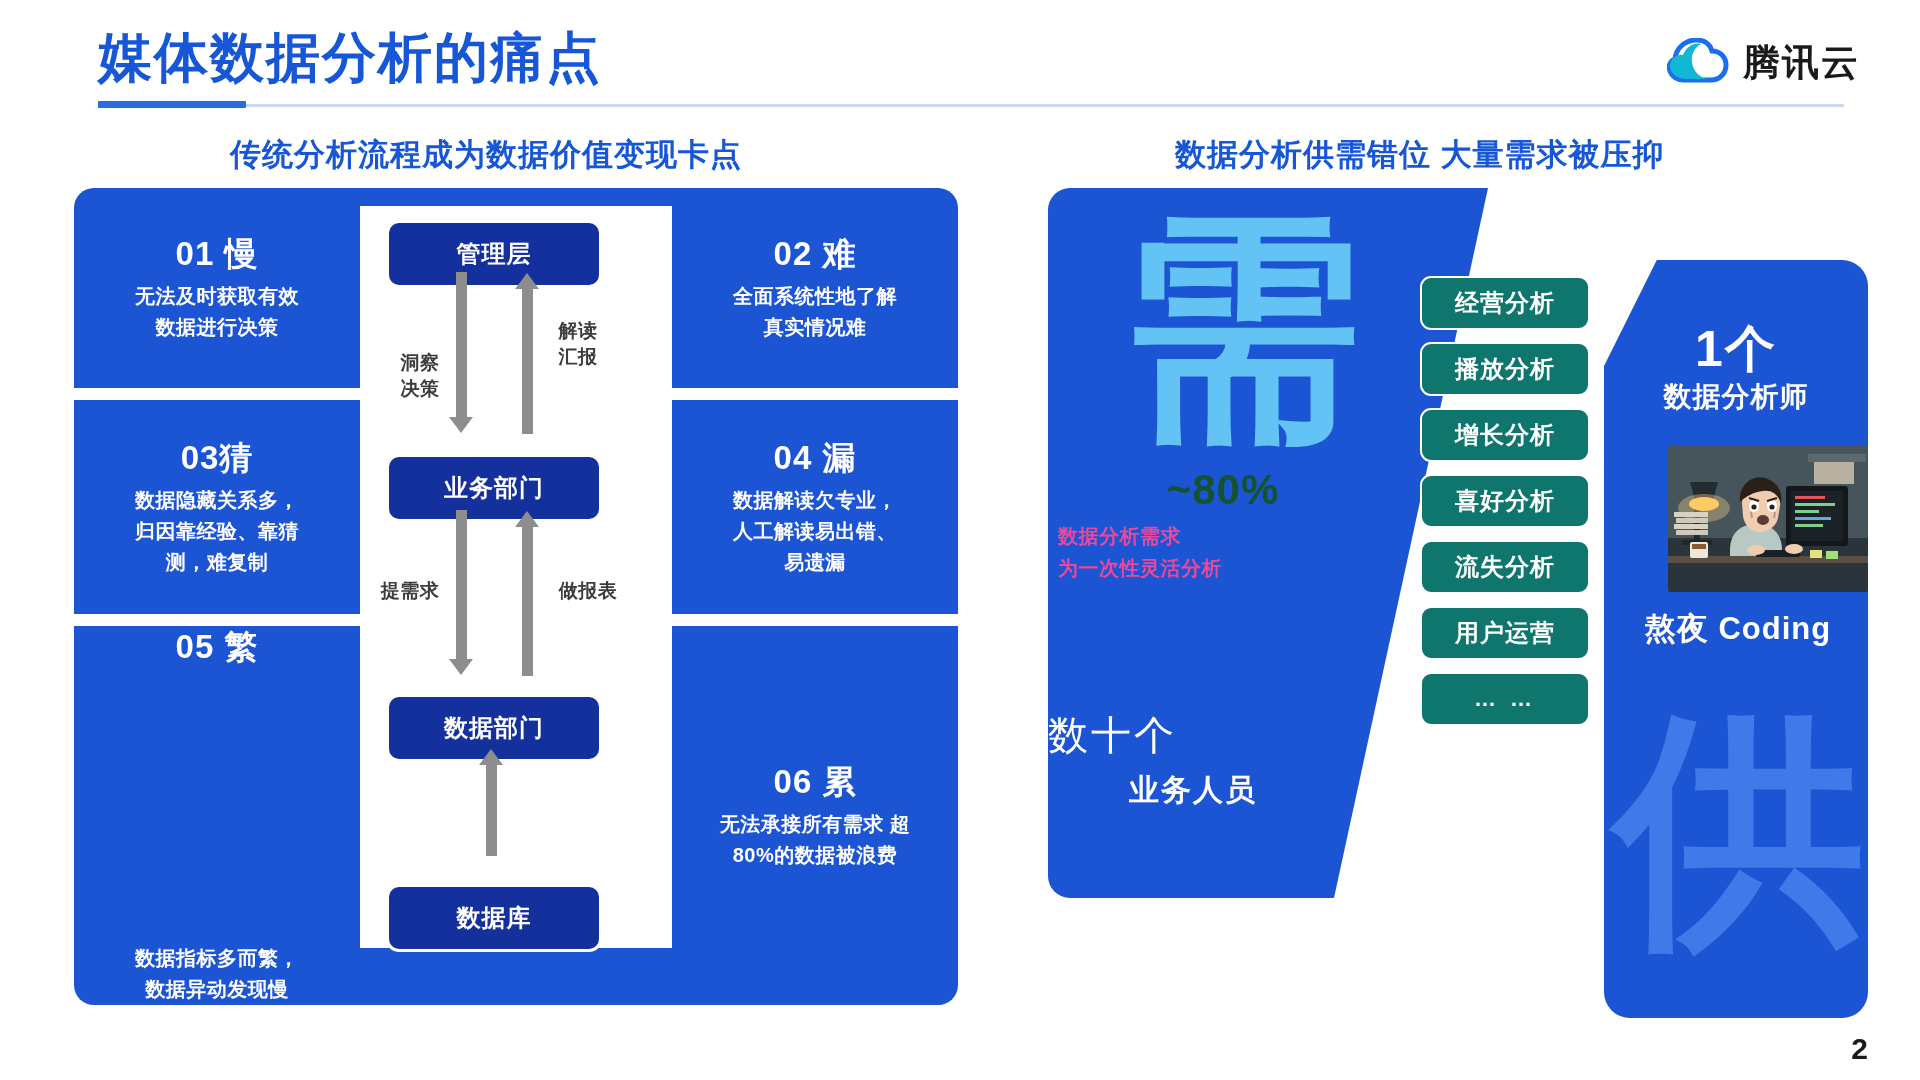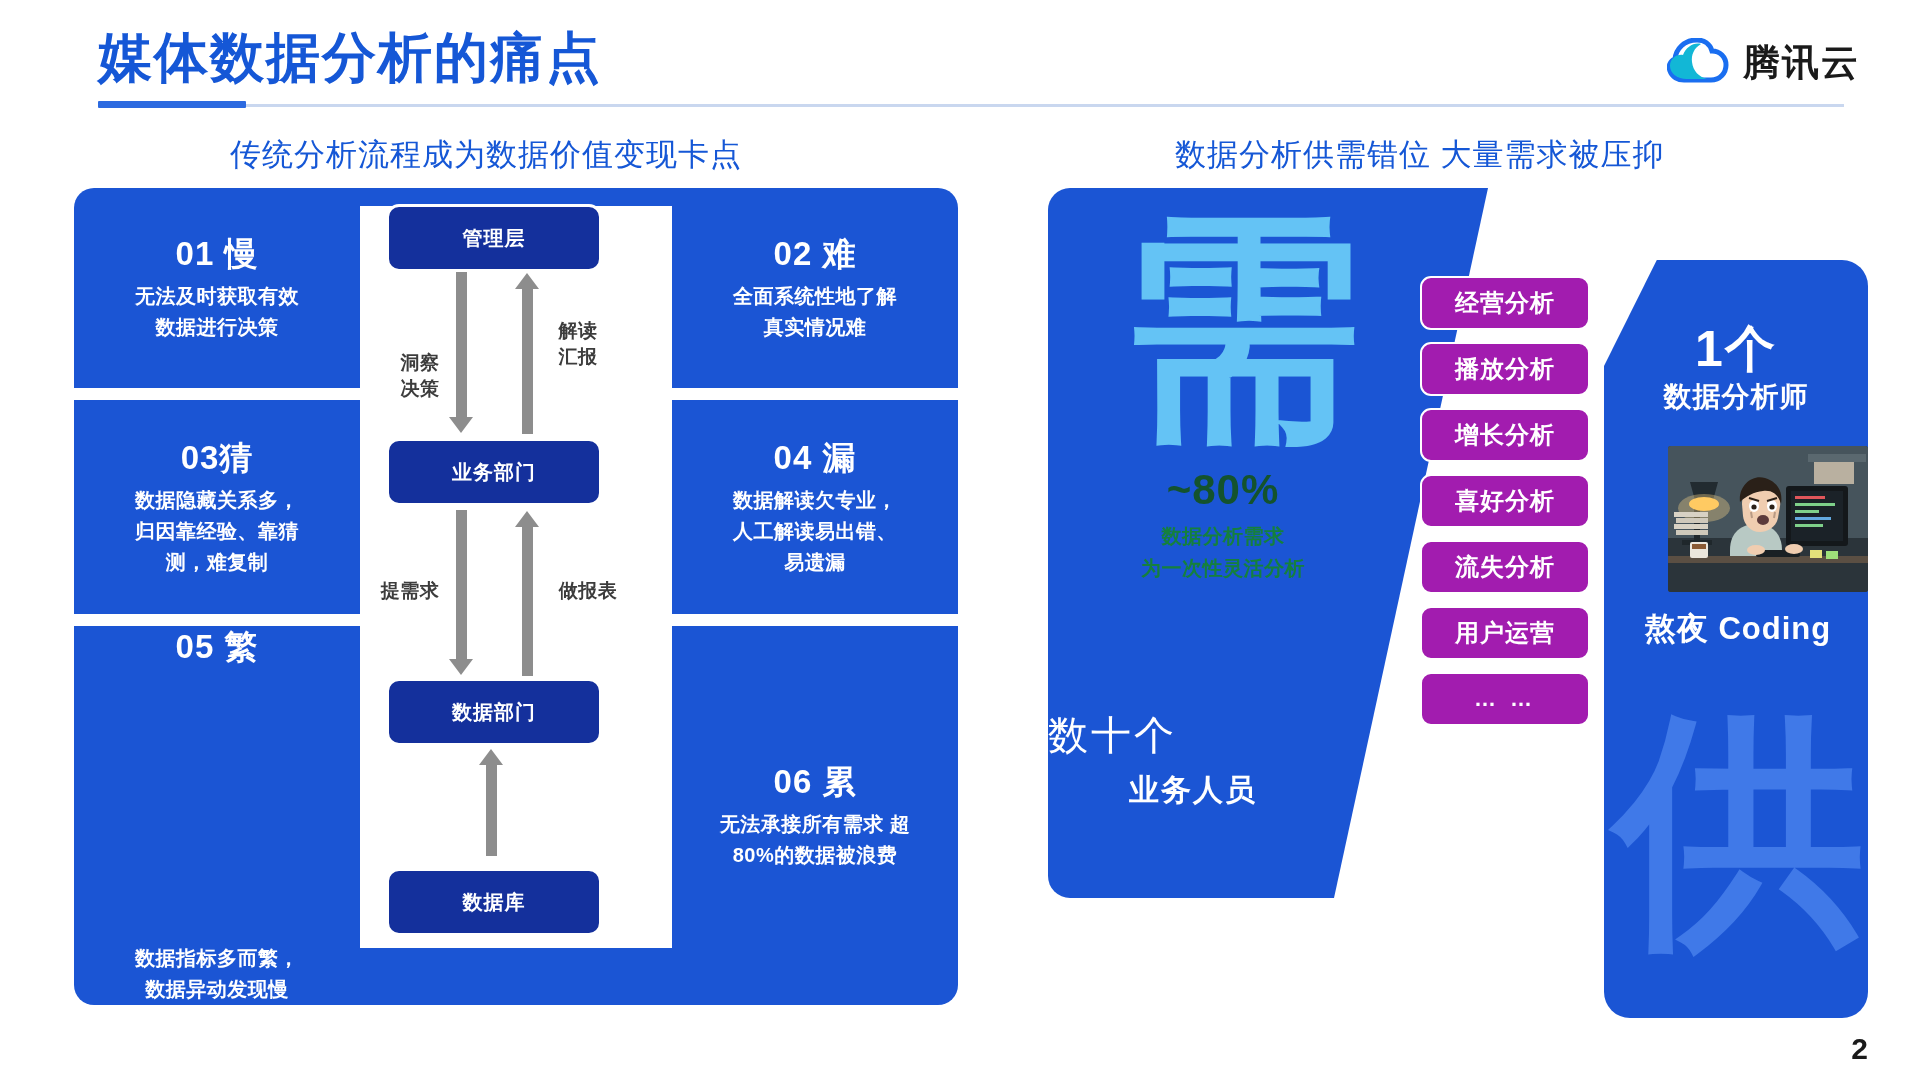--- a/index.html
+++ b/index.html
@@ -24,21 +24,21 @@
   }
   .title-underline-accent{
     position:absolute;left:98px;top:101px;width:148px;height:7px;
     background:#2c6ae0;border-radius:1px;
   }
   .logo-wrap{position:absolute;right:60px;top:38px;display:flex;align-items:center;gap:14px;}
   .logo-text{font-size:37px;font-weight:bold;color:#1a1a1a;letter-spacing:2px;}
 
   
   .sec-head{
-    position:absolute;font-size:31px;font-weight:normal;color:#1557d6;
+    position:absolute;font-size:31px;font-weight:bold;color:#1557d6;
     letter-spacing:1px;white-space:nowrap;
   }
   #left-head{left:230px;top:134px;}
   #right-head{left:1175px;top:134px;}
 
   
   .left-panel{position:absolute;left:74px;top:188px;width:723px;height:817px;}
   .lp-cell{
     position:absolute;background:#1b55d4;color:#fff;text-align:center;
     display:flex;flex-direction:column;align-items:center;justify-content:center;
@@ -54,22 +54,22 @@
   .c6{left:598px;top:438px;width:286px;height:379px;border-radius:0 0 20px 0;}
   
   .lp-strip-top{position:absolute;left:286px;top:0;width:312px;height:18px;background:#1b55d4;}
   .lp-strip-bot{position:absolute;left:286px;top:760px;width:312px;height:57px;background:#1b55d4;border-radius:0 0 0 0;}
 
   
   .flow{position:absolute;left:286px;top:0;width:312px;height:817px;}
   .flow-box{
     position:absolute;left:26px;width:210px;height:62px;
     background:#14309c;border:3px solid #ffffff;border-radius:13px;
-    color:#fff;font-size:20px;font-weight:bold;letter-spacing:1px;
-    display:flex;align-items:center;justify-content:center;
+    color:#fff;font-size:24px;font-weight:bold;letter-spacing:1px;
+    display:flex;align-items:center;justify-content:center;margin-top:16px;
   }
   .fb1{top:16px;}
   .fb2{top:250px;}
   .fb3{top:490px;}
   .fb4{top:680px;}
   .arrow{position:absolute;width:11px;background:#8d8d8d;}
   .arrow .head{position:absolute;left:-7px;width:0;height:0;border-left:12px solid transparent;border-right:12px solid transparent;}
   .arrow.down .head{bottom:-15px;border-top:16px solid #8d8d8d;}
   .arrow.up .head{top:-15px;border-bottom:16px solid #8d8d8d;}
   .flow-label{
@@ -88,36 +88,36 @@
   .xu-glyph{
     position:absolute;left:28px;top:10px;width:330px;
     font-size:240px;font-weight:bold;color:#64c3f5;line-height:260px;
     text-align:center;letter-spacing:0;
   }
   .pct{
     position:absolute;left:20px;top:278px;width:310px;text-align:center;
     color:#14532d;font-size:42px;font-weight:bold;letter-spacing:1px;
   }
   .pct-sub{
-    position:absolute;left:10px;top:332px;width:330px;text-align:center;
-    color:#15803d;font-size:20px;font-weight:bold;line-height:32px;letter-spacing:0.5px;
+    position:absolute;left:10px;top:332px;width:330px;
+    color:#ec4899;font-size:20px;font-weight:bold;line-height:32px;letter-spacing:0.5px;
   }
   .biz-big{
     position:absolute;left:0px;top:520px;width:290px;text-align:left;
     color:#fff;font-size:40px;font-weight:normal;letter-spacing:3px;
   }
   .biz-sub{
     position:absolute;left:0px;top:582px;width:290px;text-align:center;
     color:#fff;font-size:30px;font-weight:bold;letter-spacing:2px;
   }
 
   .tags{position:absolute;left:372px;top:88px;width:175px;}
   .tag{
     width:166px;height:50px;margin-bottom:12px;
-    background:#a21caf;border:2px solid #ffffff;border-radius:11px;
+    background:#0f766e;border:2px solid #ffffff;border-radius:11px;
     color:#fff;font-size:24px;font-weight:bold;letter-spacing:1px;
     display:flex;align-items:center;justify-content:center;
   }
   .tag.dots{font-size:22px;letter-spacing:4px;}
 
   .supply-shape{
     position:absolute;left:556px;top:72px;width:264px;height:758px;
     background:#1b55d4;border-radius:0 26px 26px 26px;
     clip-path:polygon(20% 0%, 100% 0%, 100% 100%, 0% 100%, 0% 14%);
     overflow:hidden;

